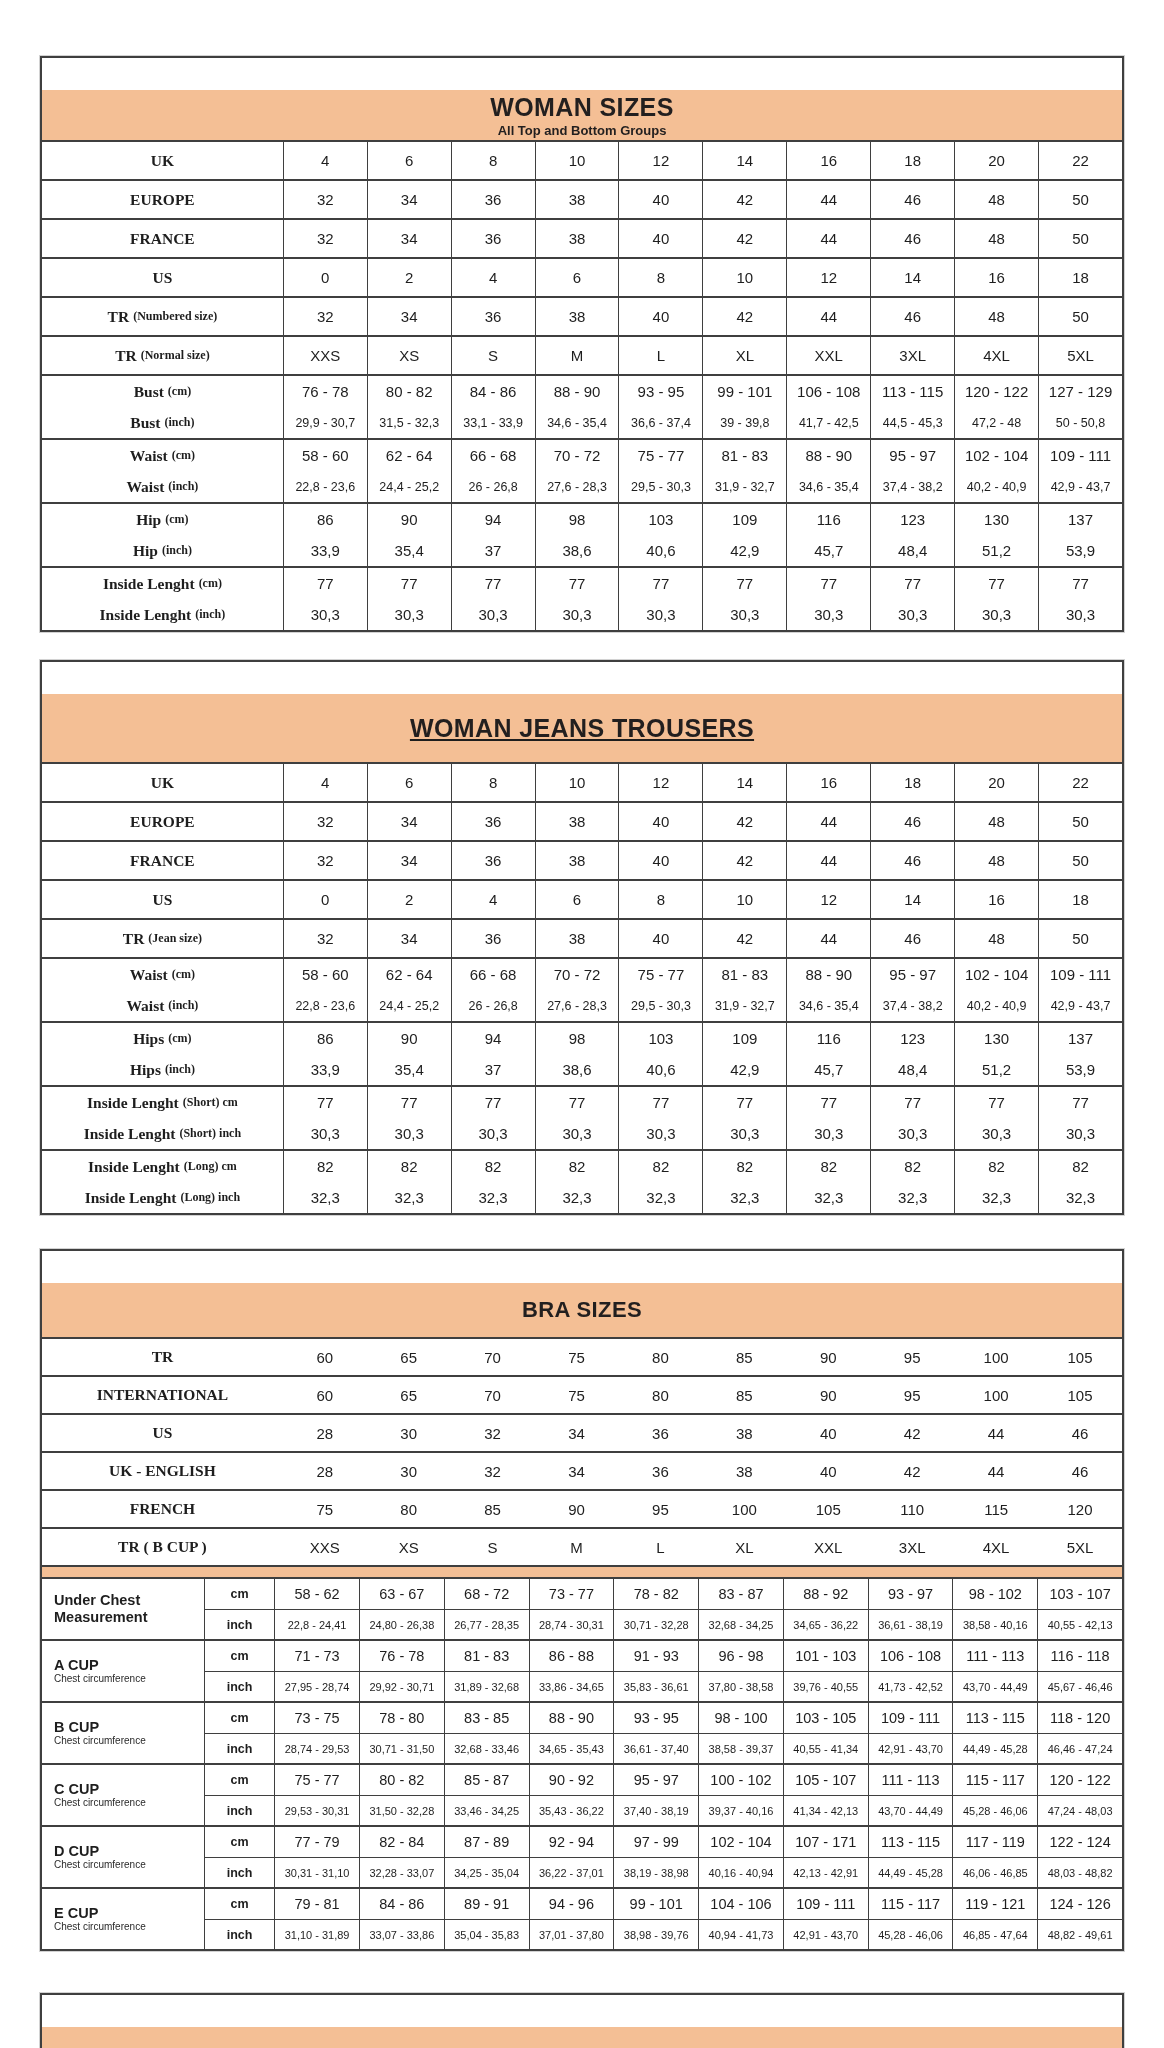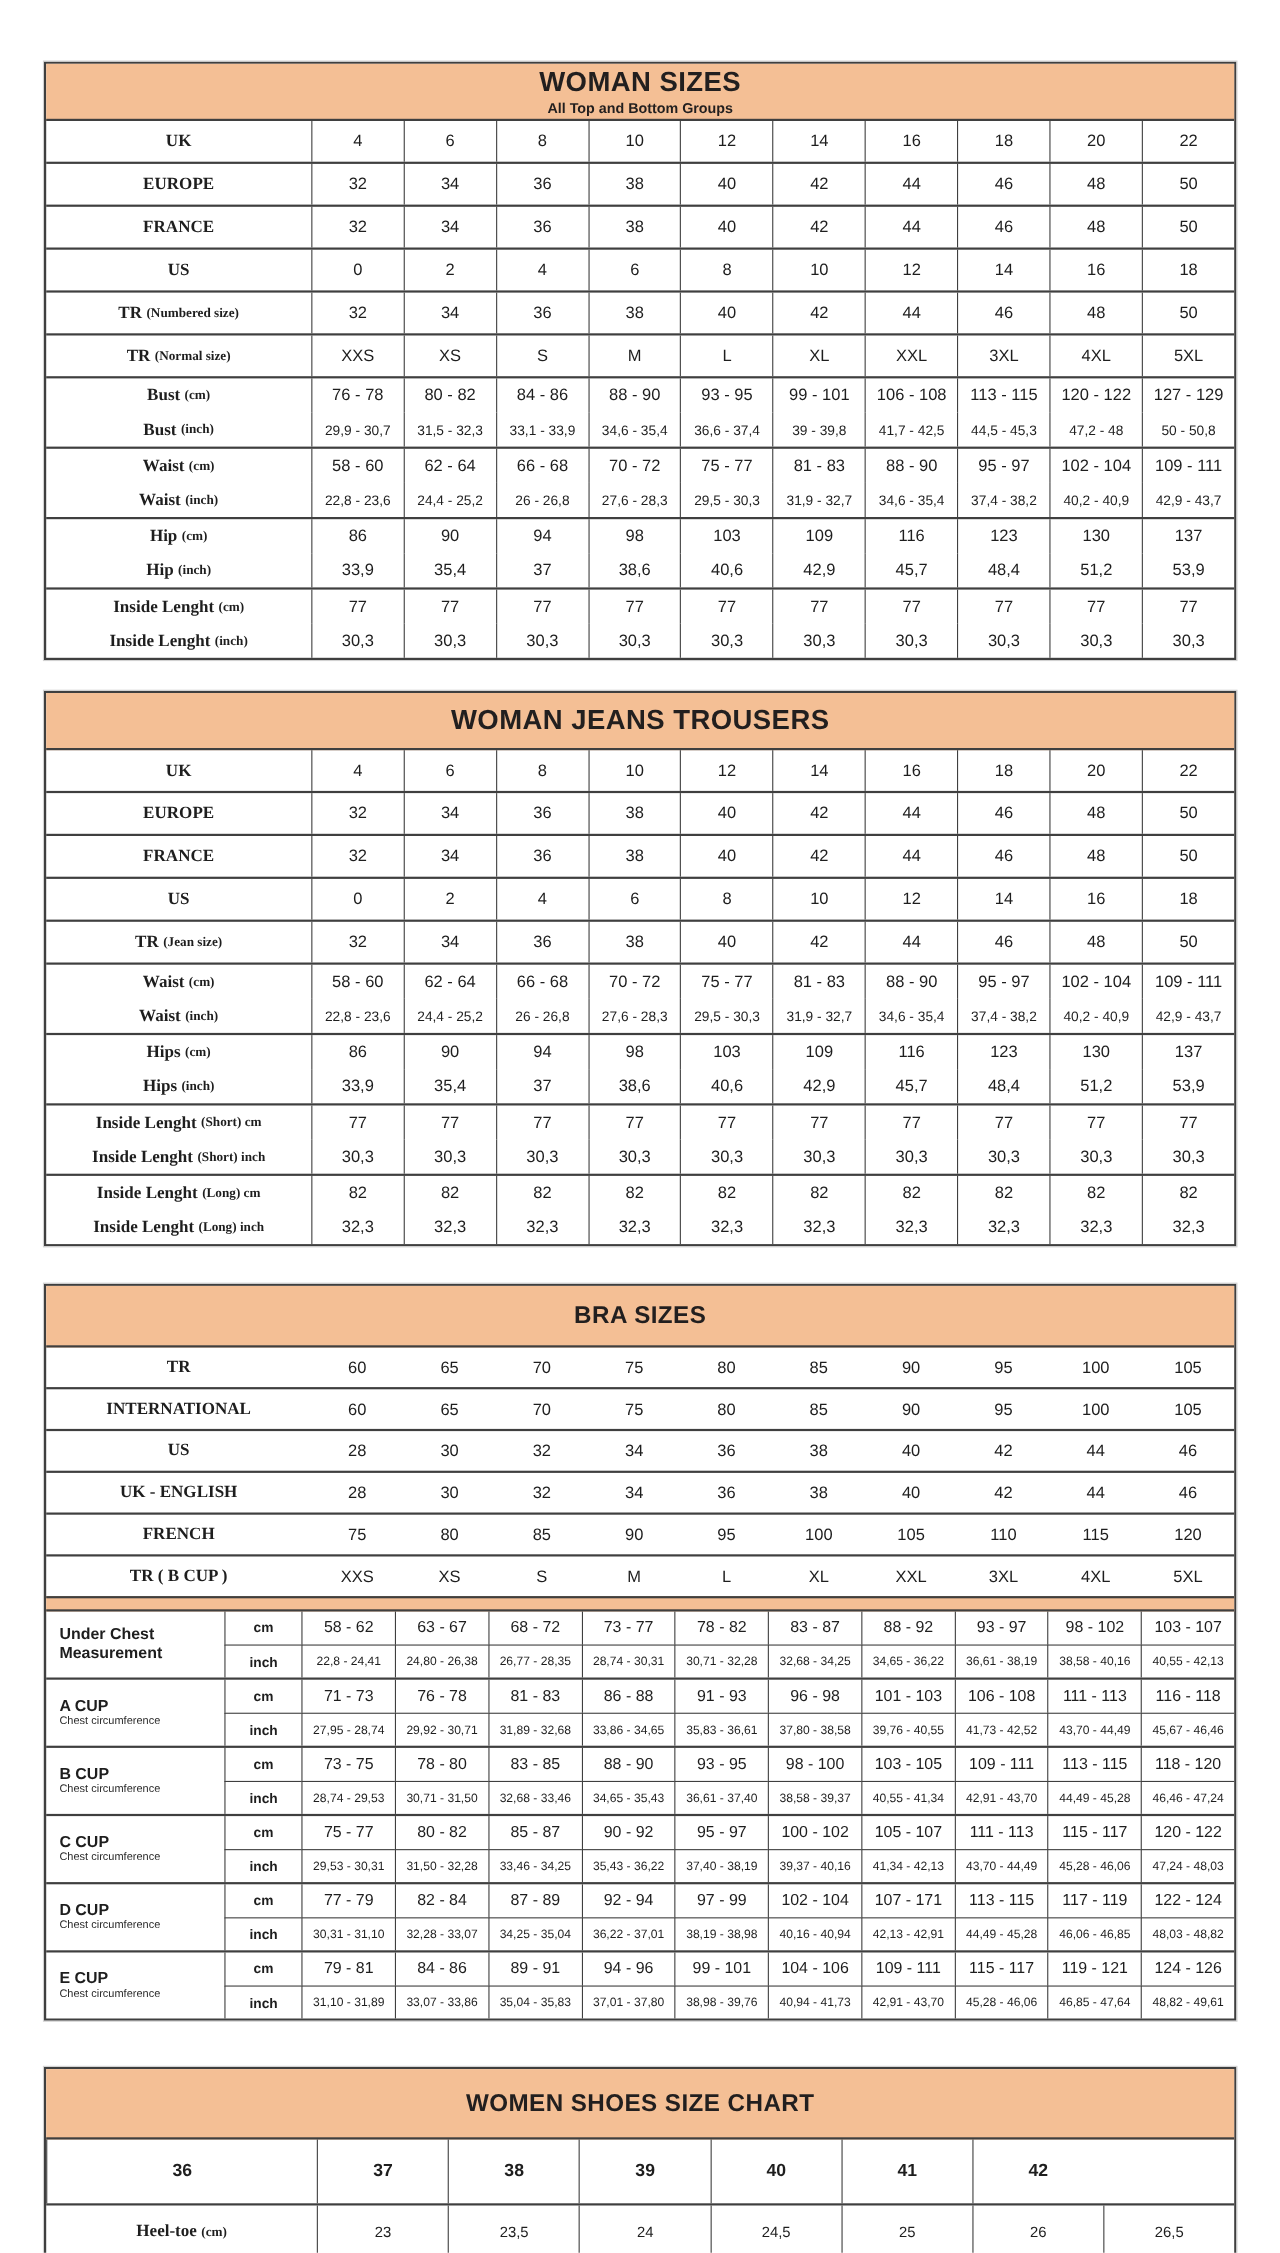--- a/index.html
+++ b/index.html
@@ -24,23 +24,24 @@
   }
   .t1{margin-bottom:28px;}
   .t2{margin-bottom:34px;}
   .t3{margin-bottom:42px;}
 
   .tbl-head{
     background:var(--peach);
     border-bottom:2px solid var(--bd);
     display:flex;flex-direction:column;justify-content:center;align-items:center;
     text-align:center;
+    margin-top:32px;
   }
   .t1 .tbl-head{height:52px;}
-  .t2 .tbl-head{height:52px;}
+  .t2 .tbl-head{height:70px;text-decoration:underline;}
   .t3 .tbl-head{height:56px;}
   .t4 .tbl-head{height:64px;}
   .tbl-title{font-size:25px;font-weight:700;letter-spacing:.4px;color:#221f1f;}
   .t3 .tbl-title,.t4 .tbl-title{font-size:22px;}
   .tbl-sub{font-size:13px;font-weight:700;color:#221f1f;margin-top:1px;}
 
   
   .tbl-body > .grp{border-top:2px solid var(--bd);}
   .tbl-body > .grp:first-child{border-top:0;}
   .row{display:grid;align-items:stretch;}

